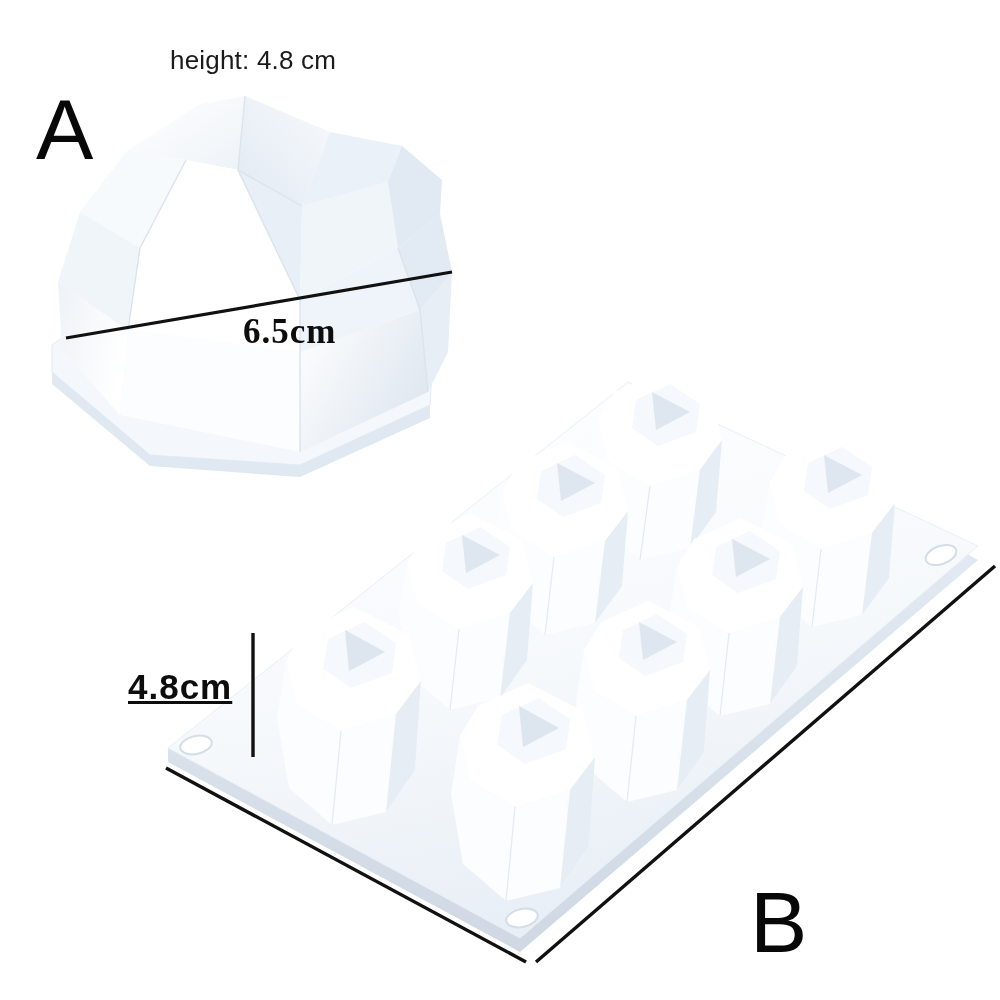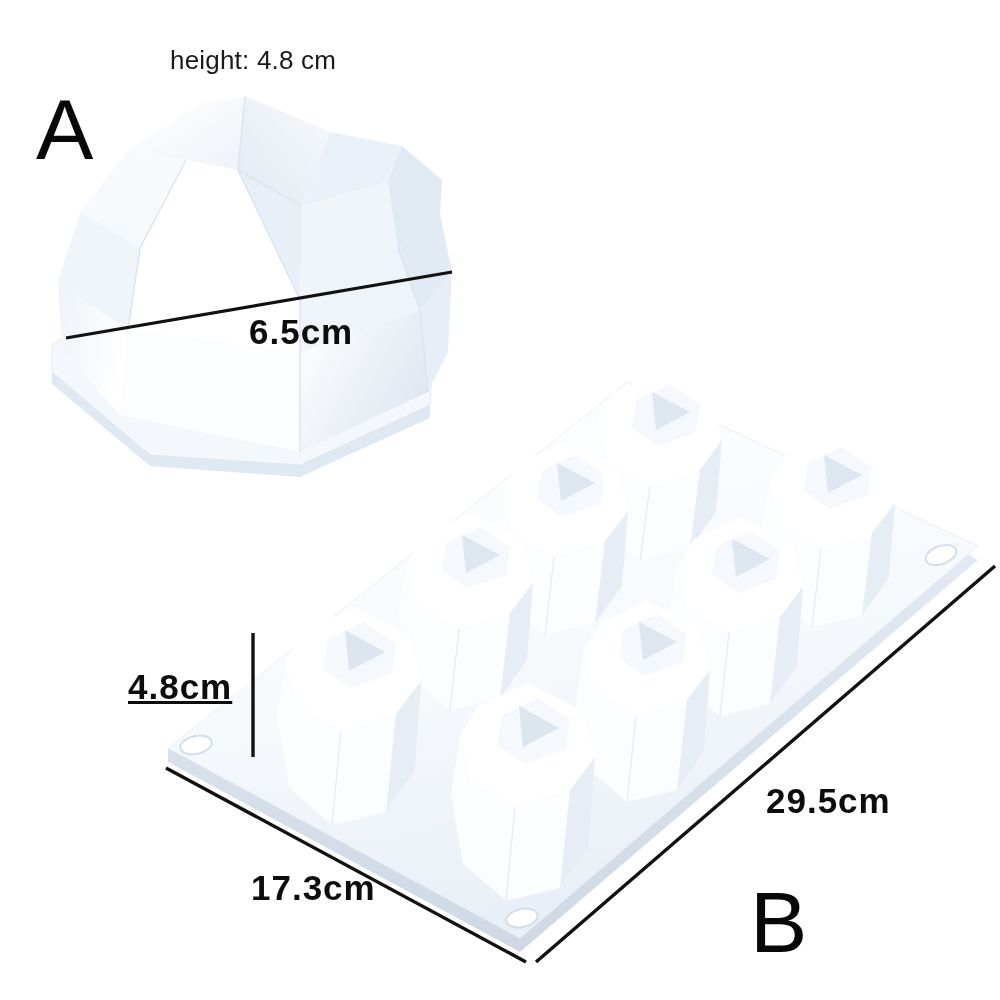--- a/index.html
+++ b/index.html
@@ -225,23 +225,21 @@
 
     <line x1="166" y1="768" x2="526" y2="962" stroke="#111111" stroke-width="3.4"></line>
 
     <line x1="536" y1="962" x2="995" y2="566" stroke="#111111" stroke-width="3.4"></line>
   </svg>
 
   <div class="txt height-note" style="left:170px; top:47px;">height: 4.8 cm</div>
 
   <div class="txt label-letter" style="left:36px; top:86px;">A</div>
 
-  <div class="txt dim-mono" style="left:249px; top:314px;">6.5cm</div>
+  <div class="txt dim-mono" style="left:243px; top:314px;font-family:Liberation Serif, serif;">6.5cm</div>
 
   <div class="txt dim-mono" style="left:128px; top:669px;text-decoration:underline;">4.8cm</div>
 
-  <div class="txt dim-mono" style="left:251px; top:870px;">17.3cm</div>
-
-  <div class="txt dim-mono" style="left:766px; top:783px;">29.5cm</div>
+
 
   <div class="txt label-letter" style="left:750px; top:879px;">B</div>
 
 </div>
 
 </body></html>

